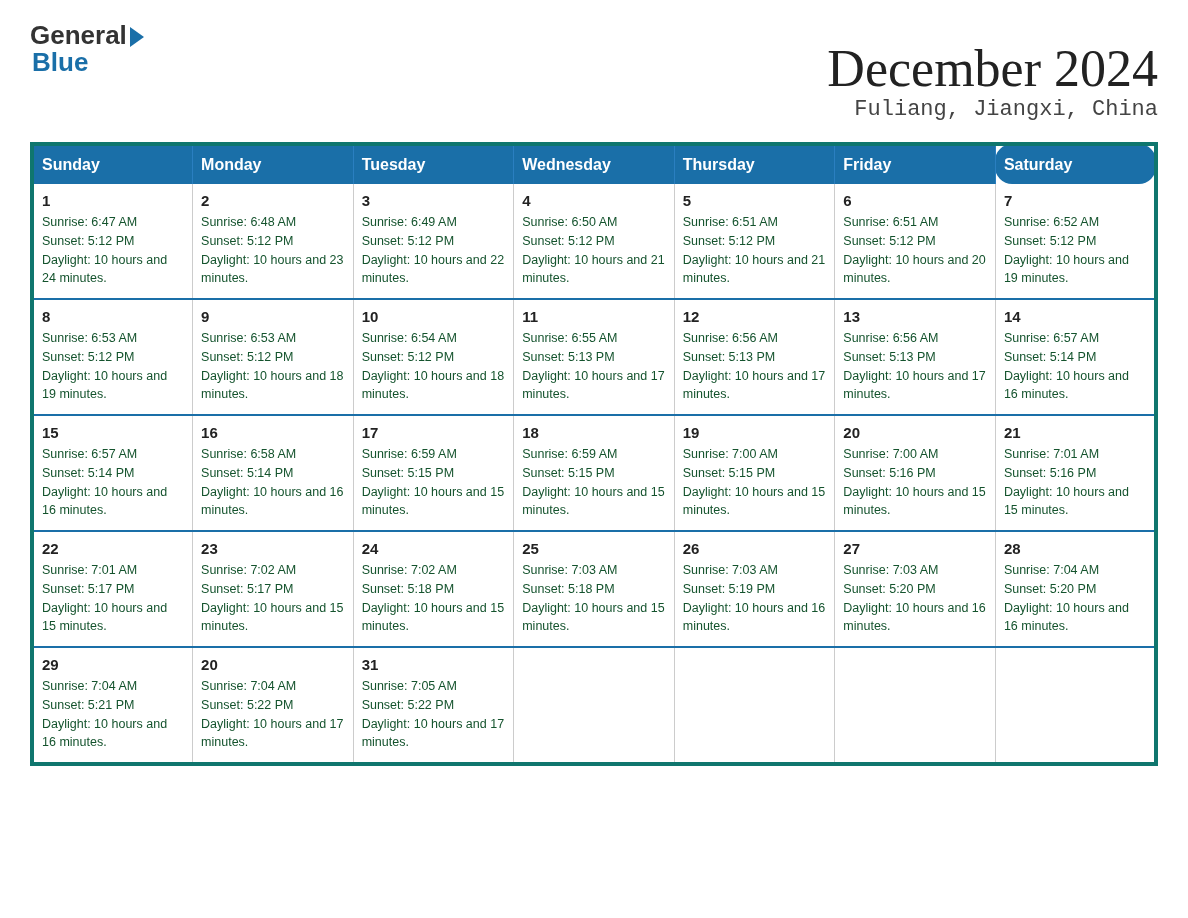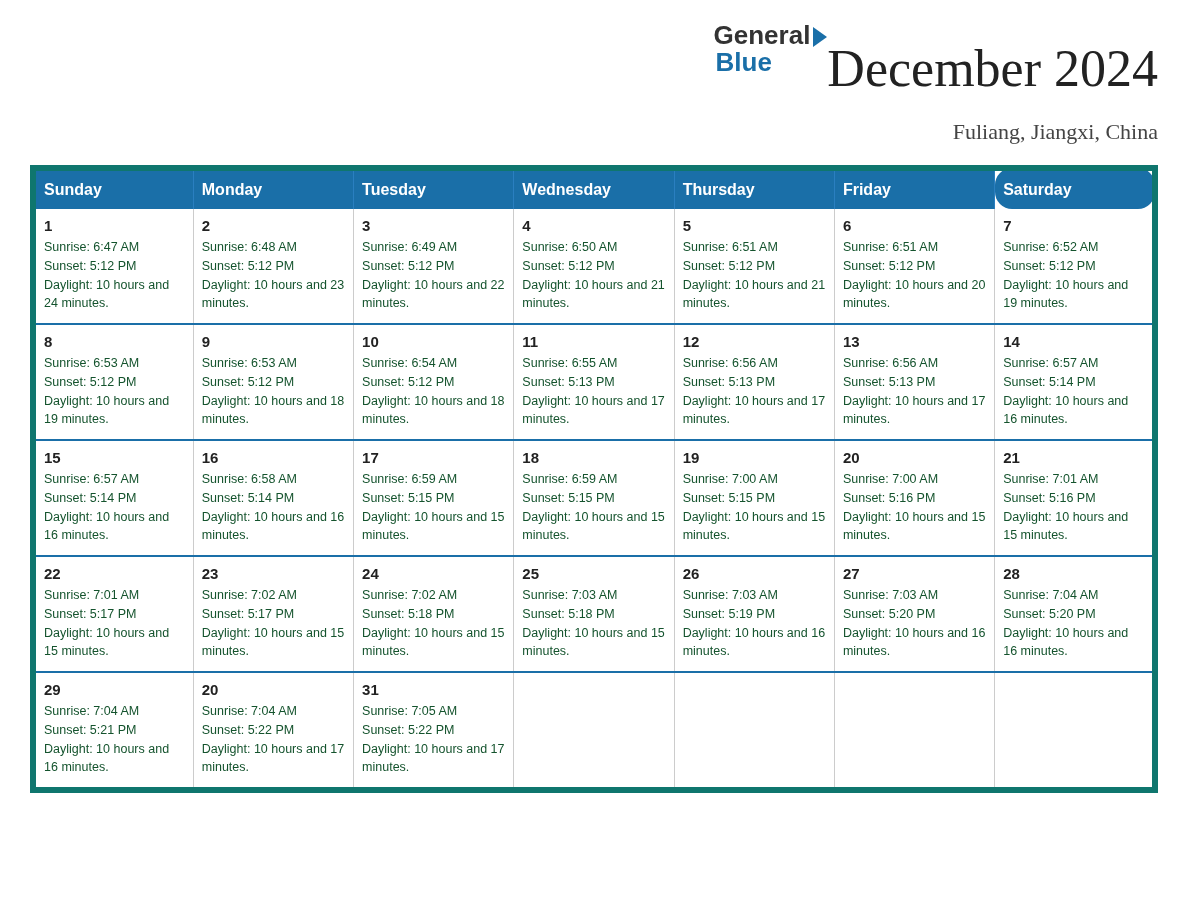--- a/index.html
+++ b/index.html
@@ -5,21 +5,21 @@
     * { margin: 0; padding: 0; box-sizing: border-box; }
     body {
       background: #ffffff;
       font-family: Arial, sans-serif;
       width: 1188px;
       min-height: 918px;
       padding: 20px 30px;
     }
     .header {
       display: flex;
-      justify-content: flex-end;
+      justify-content: space-between;
       align-items: flex-start;
       margin-bottom: 20px;
     }
     .logo {
       display: flex;
       flex-direction: column;
       align-items: flex-start;
     }
     .logo-top {
       display: flex;
@@ -54,27 +54,27 @@
       font-size: 52px;
       font-weight: normal;
       color: #222222;
       font-family: Georgia, serif;
       line-height: 1.1;
       margin-top: 20px;
     }
     .location-title {
       font-size: 22px;
       color: #444444;
-      font-family: Liberation Serif, serif;
-      margin-top: 22px;
+      font-family: Liberation Mono, monospace;
+      margin-top: 0;
     }
     .calendar-table {
       width: 100%;
       border-collapse: collapse;
-      border: 6px solid #0f766e;
+      border: 4px solid #0f766e;
     }
     .calendar-table thead tr th {
       background-color: #1a6fa8;
       color: #ffffff;
       padding: 10px 8px;
       font-size: 16px;
       font-weight: bold;
       text-align: left;
       border-right: 1px solid #2a7fc0;
     }

